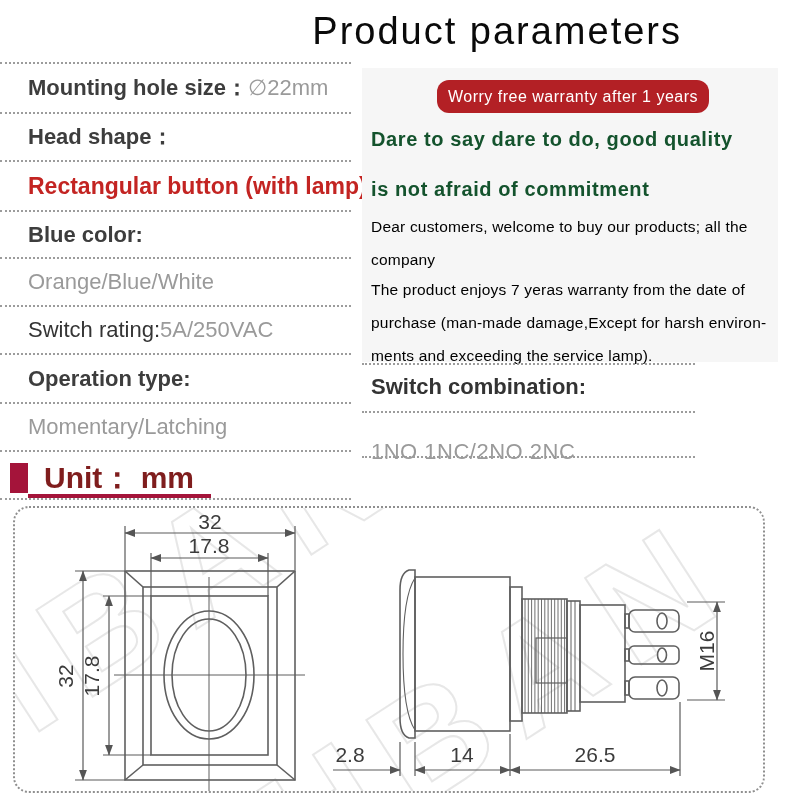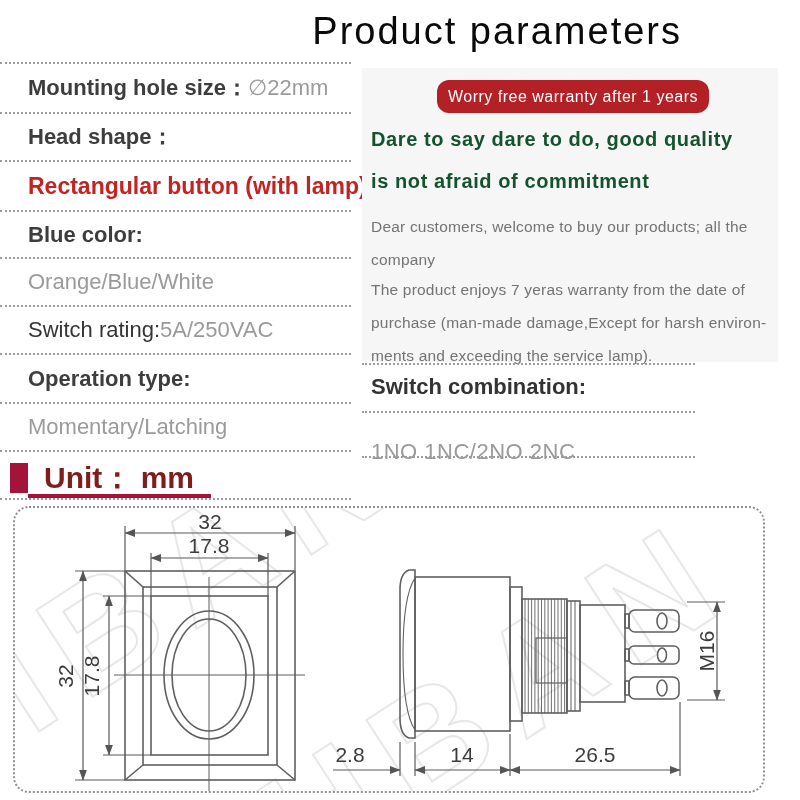--- a/index.html
+++ b/index.html
@@ -25,23 +25,23 @@
   .unit-row{box-sizing:border-box;height:48px;position:relative;border-bottom:2px dotted #9c9c9c;}
   .unit-square{position:absolute;left:10px;top:11px;width:18px;height:30px;background:#a4143a;}
   .unit-text{position:absolute;left:44px;top:6px;font-size:30px;color:#7f1d1d;font-weight:700;}
   .unit-bar{position:absolute;left:28px;top:42px;width:183px;height:4px;background:#a4143a;}
   
   .gray-panel{position:absolute;left:362px;top:68px;width:416px;height:294px;background:#f6f6f6;}
   .banner{position:absolute;left:437px;top:80px;width:272px;height:33px;background:#b32025;
     border-radius:12px;color:#ffffff;font-size:16px;letter-spacing:.5px;text-align:center;line-height:33px;}
   .headline{position:absolute;left:371px;width:400px;font-size:20px;font-weight:700;color:#14532d;
     letter-spacing:.6px;white-space:nowrap;}
-  .h1{top:128px}.h2{top:170px}
+  .h1{top:128px}.h2{top:178px}
   .promo-para{position:absolute;left:371px;width:402px;font-size:15.5px;line-height:33px;
-    color:#737373;letter-spacing:.2px;white-space:nowrap;}
+    color:#000000;letter-spacing:.2px;white-space:nowrap;}
   .p1{top:210px}.p2{top:273px}
   .rdot{position:absolute;left:362px;width:333px;border-top:2px dotted #9c9c9c;}
   .d1{top:363px}.d2{top:411px}.d3{top:456px}
   .combo-label{position:absolute;left:371px;top:374px;font-size:22px;font-weight:700;color:#333;}
   .combo-value{position:absolute;left:371px;top:423px;font-size:22px;color:#9a9a9a;letter-spacing:.5px;margin-top:16px;}
   
   .draw-box{position:absolute;left:13px;top:506px;width:748px;height:283px;
     border:2px dotted #8f8f8f;border-radius:16px;overflow:hidden;background:#fff;}
   .draw-box svg{display:block;}
 </style>

